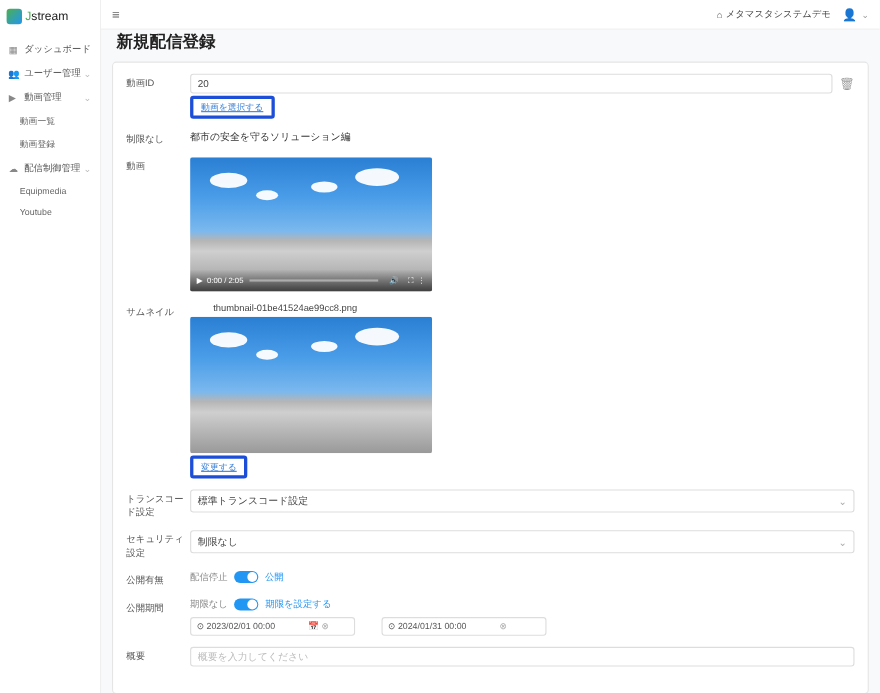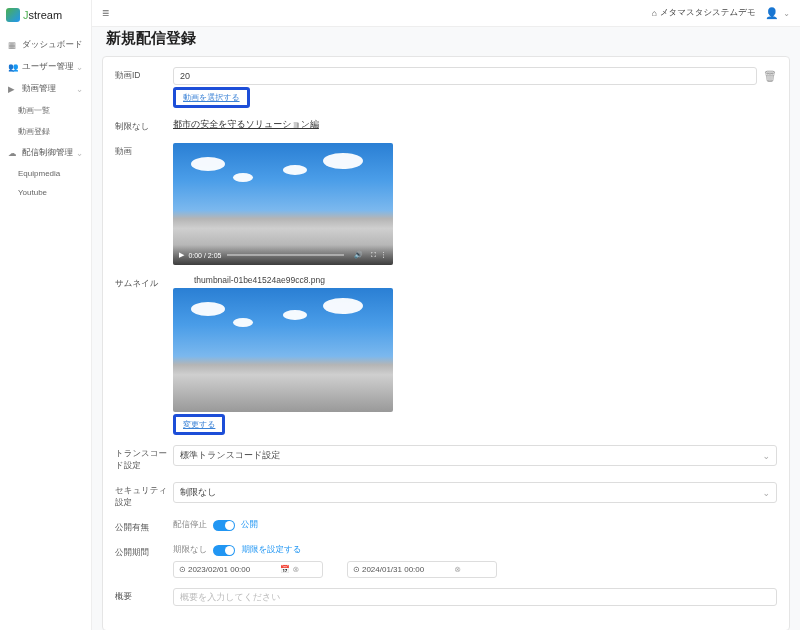--- a/index.html
+++ b/index.html
@@ -26,35 +26,35 @@
 .card { margin: 0 10px 12px; background: #fff; border: 1px solid #e5e5e5; border-radius: 4px; padding: 10px 12px 14px; }
 .row { display: flex; align-items: flex-start; margin-bottom: 10px; }
 .row .lbl { width: 58px; font-size: 8.5px; color: #555; padding-top: 3px; flex-shrink: 0; }
 .row .ctl { flex: 1; }
 .inp, .sel { width: 100%; border: 1px solid #ddd; border-radius: 3px; padding: 3px 6px; font-size: 9px; color: #444; background: #fff; }
 .sel { display: flex; justify-content: space-between; align-items: center; cursor: pointer; }
 .idrow { display: flex; align-items: center; gap: 6px; }
 .idrow .inp { flex: 1; }
 .trash { color: #999; cursor: pointer; font-size: 11px; }
 .btn-outline { display: inline-block; border: 3px solid #1d4ed8; color: #3b82d6; background: #fff; border-radius: 3px; padding: 2px 7px; font-size: 8px; cursor: pointer; margin-top: 2px; text-decoration: underline; }
-.title-val { font-size: 9px; color: #333; text-decoration: underline; }
+.title-val { font-size: 9px; color: #333; }
 .video-box { width: 220px; height: 122px; position: relative; border-radius: 2px; overflow: hidden; }
 .sky { width: 100%; height: 100%; background: linear-gradient(to bottom, #2a7fd4 0%, #4a9de8 30%, #7bb8ee 55%, #b5b5b5 62%, #cfcfcf 70%, #999 100%); position: relative; }
 .cloud { position: absolute; background: #fff; border-radius: 50%; opacity: 0.95; }
 .c1 { width: 34px; height: 14px; top: 14px; left: 18px; }
 .c2 { width: 24px; height: 10px; top: 22px; left: 110px; }
 .c3 { width: 40px; height: 16px; top: 10px; left: 150px; }
 .c4 { width: 20px; height: 9px; top: 30px; left: 60px; }
 .vcontrols { position: absolute; bottom: 0; left: 0; right: 0; height: 20px; background: linear-gradient(to top, rgba(0,0,0,0.6), transparent); display: flex; align-items: center; padding: 0 6px; color: #fff; font-size: 7px; }
 .vcontrols .play { margin-right: 4px; }
 .vcontrols .bar { flex: 1; height: 2px; background: rgba(255,255,255,0.4); margin: 0 6px; position: relative; }
 .vcontrols .bar::before { content:""; position:absolute; left:0; top:0; bottom:0; width:0%; background:#fff; }
 .thumb-box { width: 220px; height: 124px; border-radius: 2px; overflow: hidden; }
 .thumbfile { font-size: 8.5px; color: #444; margin-bottom: 3px; padding-left: 21px; }
-.toggle-row { display: flex; align-items: center; gap: 6px; font-size: 8.5px; }
+.toggle-row { display: flex; gap: 6px; font-size: 8.5px; }
 .tog { width: 22px; height: 11px; background: #2196F3; border-radius: 6px; position: relative; cursor: pointer; }
 .tog::after { content:""; position:absolute; width:9px; height:9px; background:#fff; border-radius:50%; top:1px; right:1px; }
 .blue { color: #2196F3; }
 .gray { color: #888; }
 .period { display: flex; gap: 24px; margin-top: 5px; }
 .dateinp { border:1px solid #ddd; border-radius:3px; padding:3px 5px; font-size:8px; color:#555; display:flex; align-items:center; gap:30px; width: 150px; }
 .dateinp .cal { color:#aaa; }
 ::placeholder { color:#bbb; }
 </style>
 </head>

